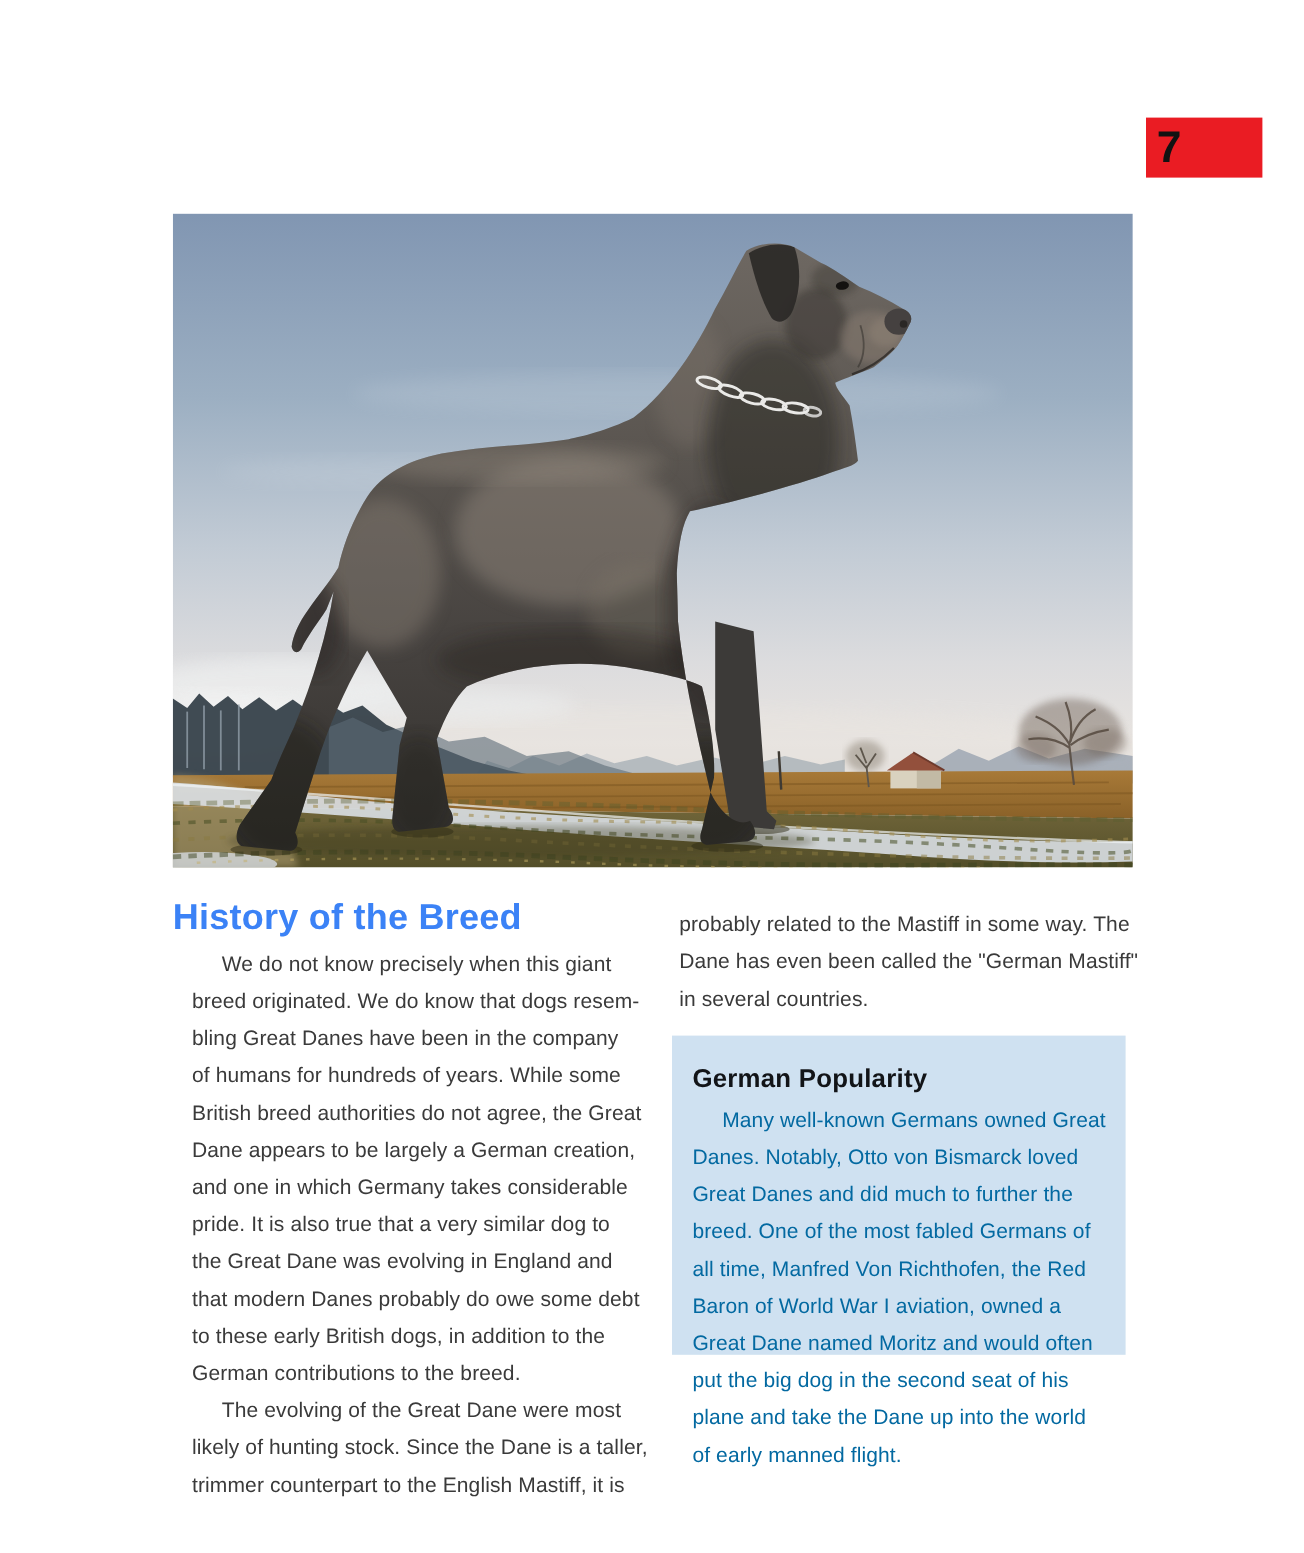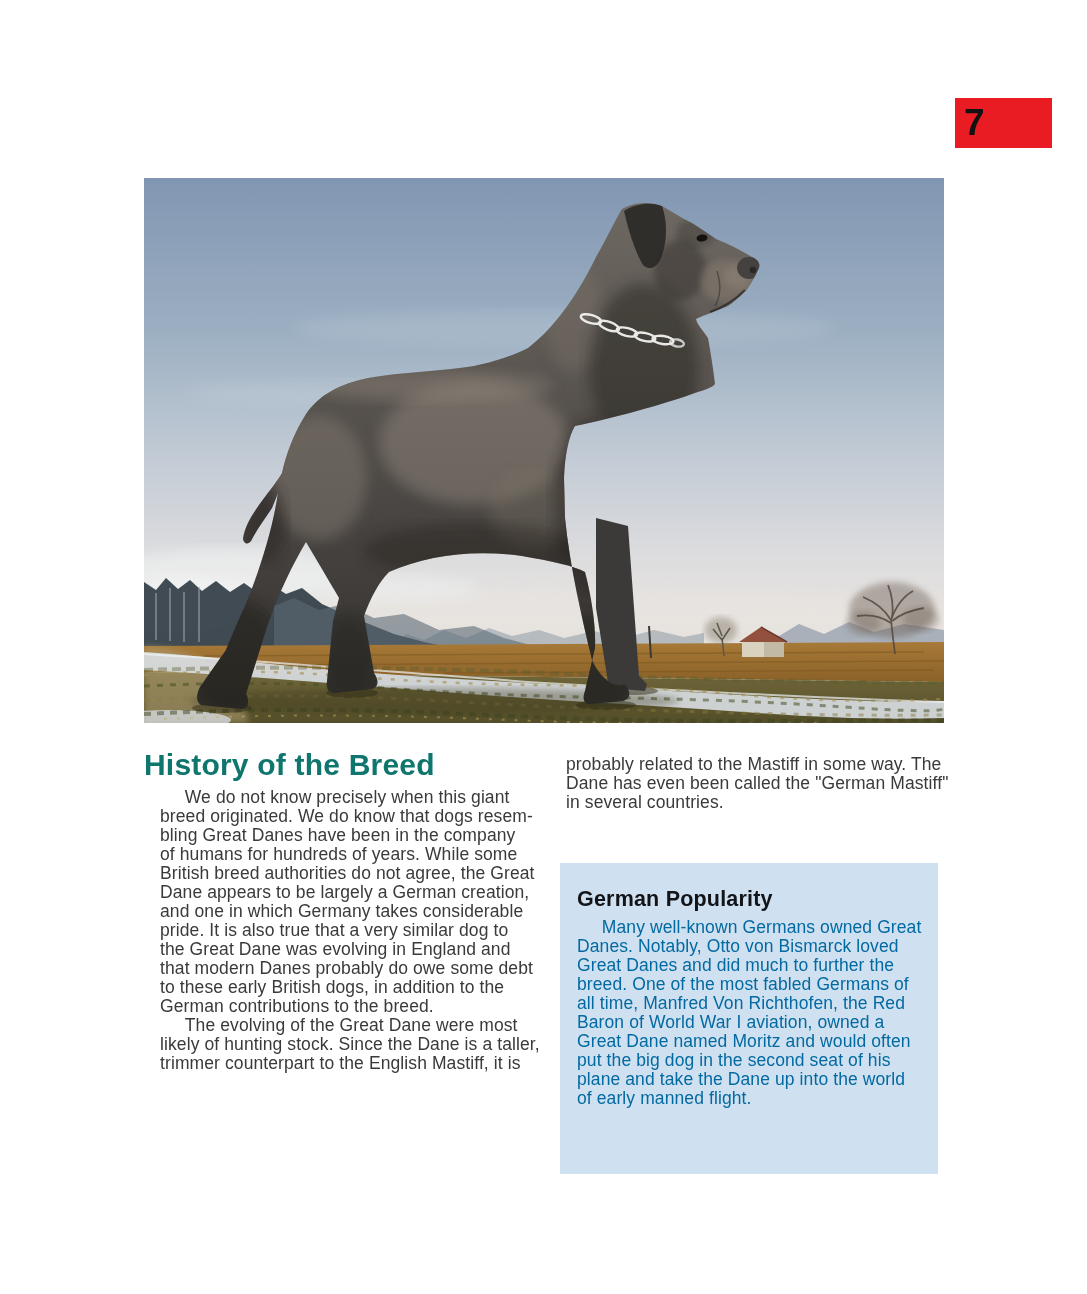--- a/index.html
+++ b/index.html
@@ -12,30 +12,30 @@
     position:absolute; left:955px; top:98px; width:97px; height:50px;
     background:#ea1c23; display:flex; align-items:center;
   }
   .badge span {
     font-size:37px; font-weight:700; color:#121212; padding-left:9px; line-height:50px;
   }
   .photo { position:absolute; left:144px; top:178px; width:800px; height:545px; margin:0; }
   .photo svg { display:block; }
   .headline {
     position:absolute; left:144px; top:748px; margin:0;
-    font-size:30px; font-weight:700; color:#0f766e; letter-spacing:0.2px;
+    font-size:30px; font-weight:700; color:#3b82f6; letter-spacing:0.2px;
   }
   .lines { white-space:pre-wrap; margin:0; }
   .bodytext {
-    font-size:17.5px; line-height:19px; color:#3a3a3a; letter-spacing:0.1px;
+    font-size:17.5px; line-height:31px; color:#3a3a3a; letter-spacing:0.1px;
   }
   .col-left  { position:absolute; left:160px; top:788px; width:400px; }
   .col-right { position:absolute; left:566px; top:755px; width:385px; }
   .sidebar {
-    position:absolute; left:560px; top:863px; width:378px; height:311px;
+    position:absolute; left:560px; top:863px; width:378px; height:266px;
     box-sizing:border-box; padding:24px 16px 0 17px;
   }
   .sidebar h2 {
     margin:0 0 6px 0; font-size:21.5px; font-weight:700; color:#121418; letter-spacing:0.2px;
   }
   .sidebar .bodytext { color:#0369a1; }
 </style>
 </head>
 <body>
 

